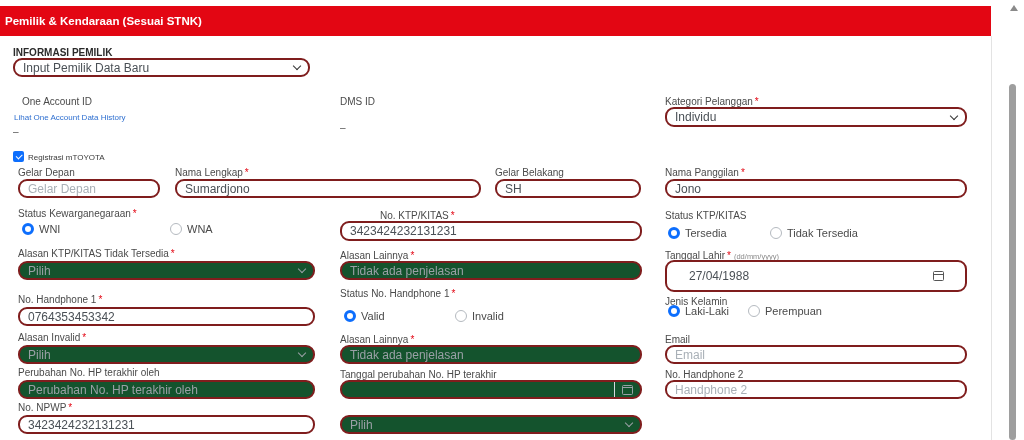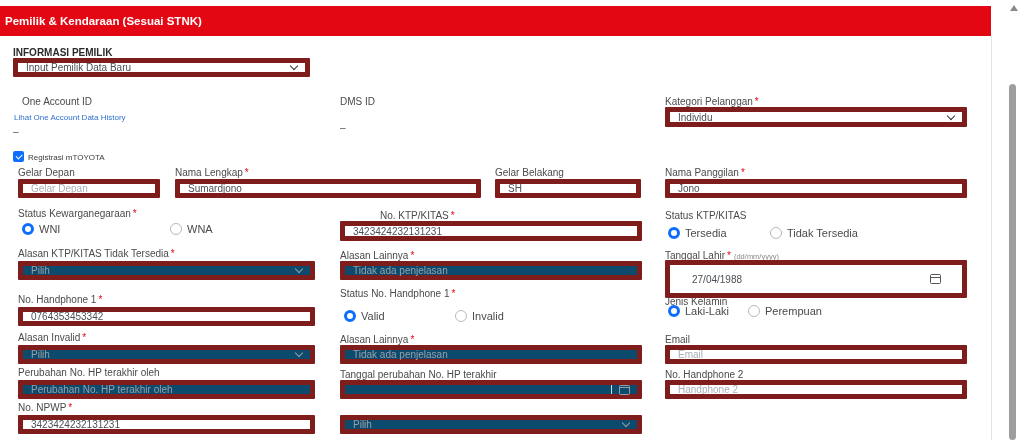--- a/index.html
+++ b/index.html
@@ -7,25 +7,25 @@
   body { font-family:"Liberation Sans", sans-serif; background:#ffffff; position:relative; overflow:hidden; }
   .page { position:absolute; left:0; top:0; width:1024px; height:440px; background:#fff; }
   .header { position:absolute; left:0; top:6px; width:991px; height:30px; background:#e30613; color:#fff;
             display:flex; align-items:center; padding-left:5px; font-size:11.5px; font-weight:bold; }
   .label { position:absolute; font-size:10px; color:#4a4a4a; white-space:nowrap; }
   .label.bold { font-weight:bold; color:#2b2b2b; }
   .req { color:#e30613; margin-left:2px; }
   .hint { font-size:7.5px; color:#8a8a8a; margin-left:3px; }
   .link { position:absolute; font-size:8px; color:#2e6fd0; cursor:pointer; white-space:nowrap; }
   .dash { position:absolute; font-size:10px; color:#555; }
-  .control { position:absolute; border:5px solid #7f1d1d; border-radius:1px; background:#fff; font-size:10px;
+  .control { position:absolute; border:2px solid #7f1d1d; border-radius:9px; background:#fff; font-size:12px;
              color:#4a5056; display:flex; align-items:center; padding:0 8px; height:19px; }
   input.control { font-family:inherit; }
   input.control::placeholder { color:#a9b0b7; }
-  .control.disabled { background:#0c4a6e; color:#9aa0a6; }
+  .control.disabled { background:#14532d; color:#9aa0a6; }
   .select { justify-content:space-between; cursor:pointer; }
   .select.disabled { cursor:default; }
   .chev { width:6px; height:6px; border-right:1.7px solid #333; border-bottom:1.7px solid #333;
           transform:rotate(45deg); margin-top:-3px; flex:0 0 auto; }
   .chev.light { border-color:#9aa0a6; }
   .radio { position:absolute; display:flex; align-items:center; gap:5px; font-size:11px; color:#4a4a4a; cursor:pointer; white-space:nowrap; }
   .rdot { width:12px; height:12px; border-radius:50%; border:1px solid #b5bac0; background:#fff; flex:0 0 auto; }
   .rdot.on { border:3.5px solid #0d6efd; }
   .cbox { position:absolute; width:11px; height:11px; background:#0d6efd; border-radius:2px; cursor:pointer; }
   .cbox::after { content:""; position:absolute; left:2.5px; top:2.5px; width:5px; height:2.5px;

